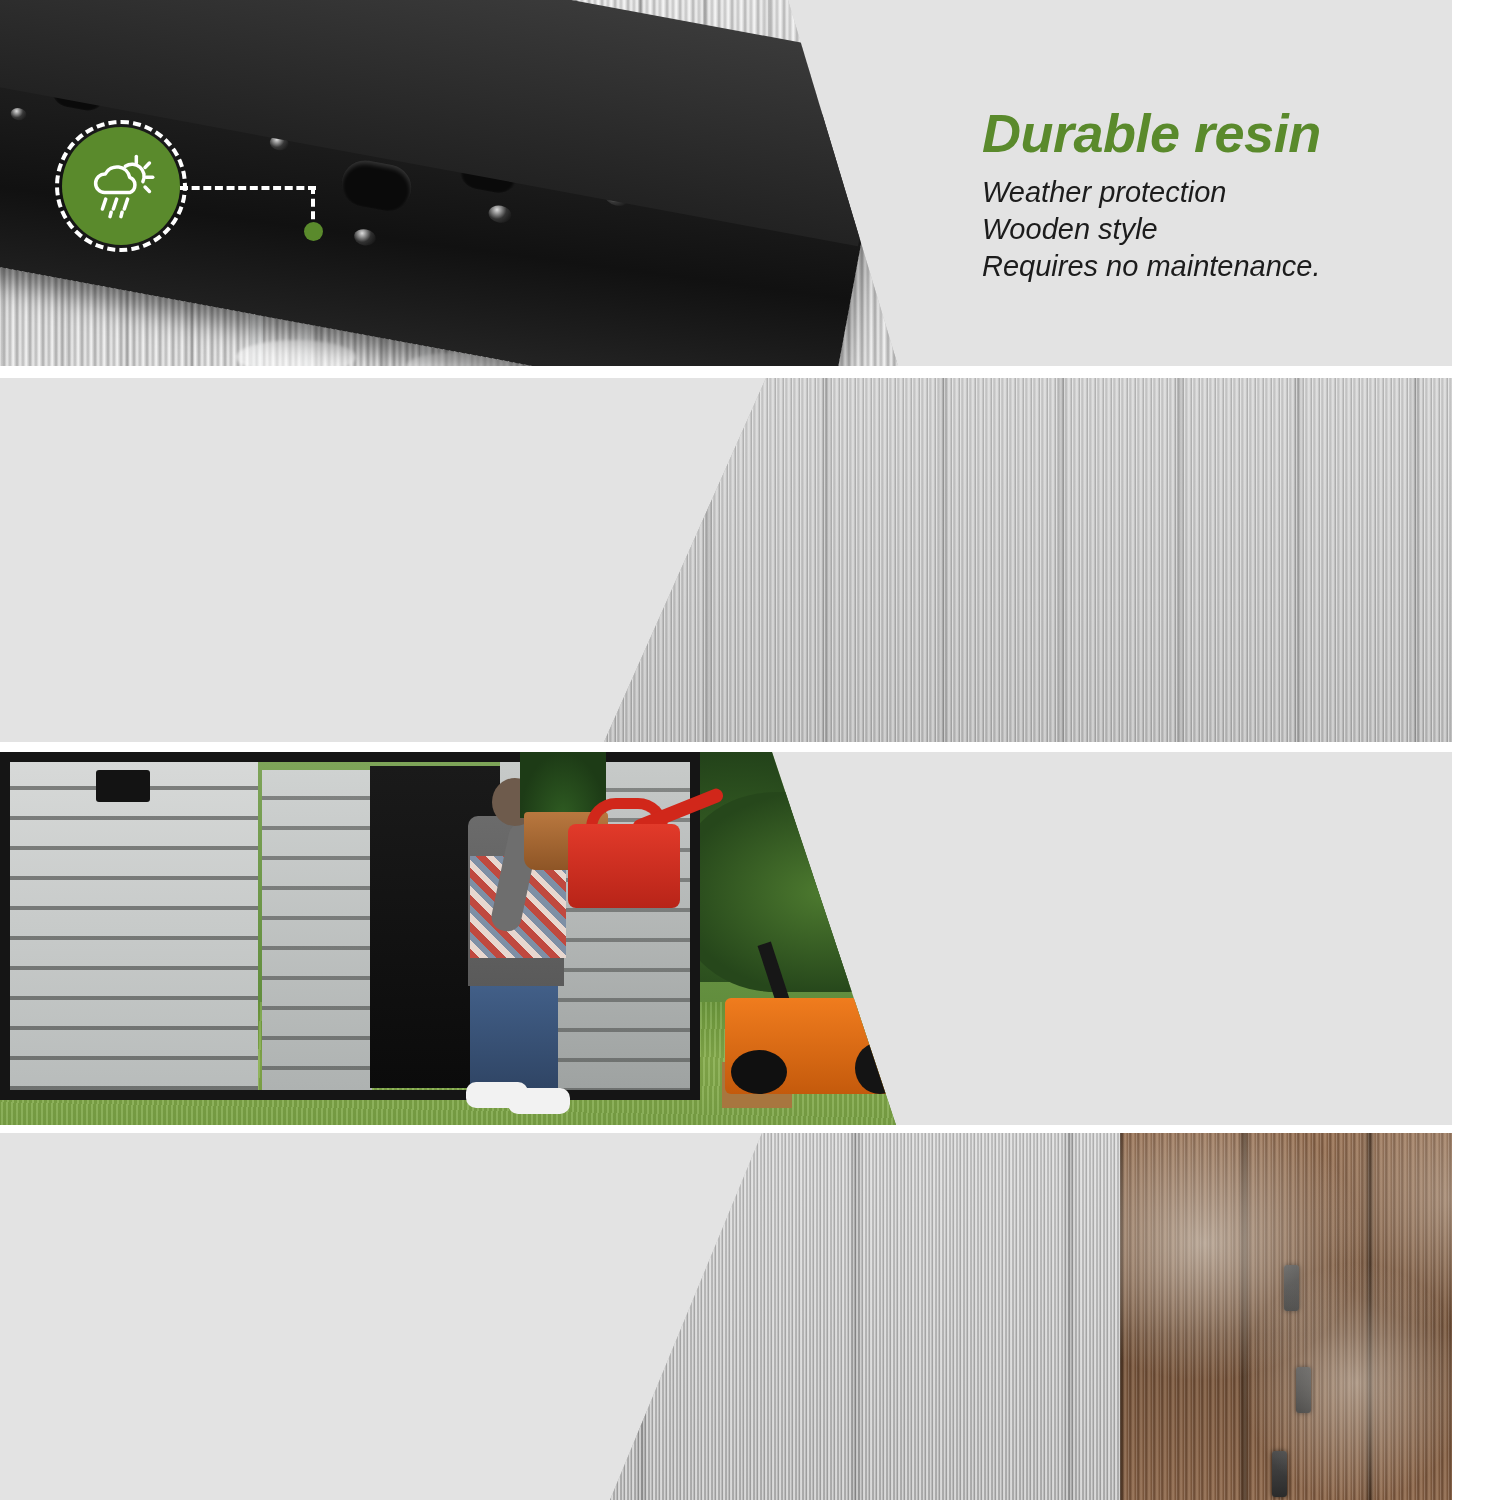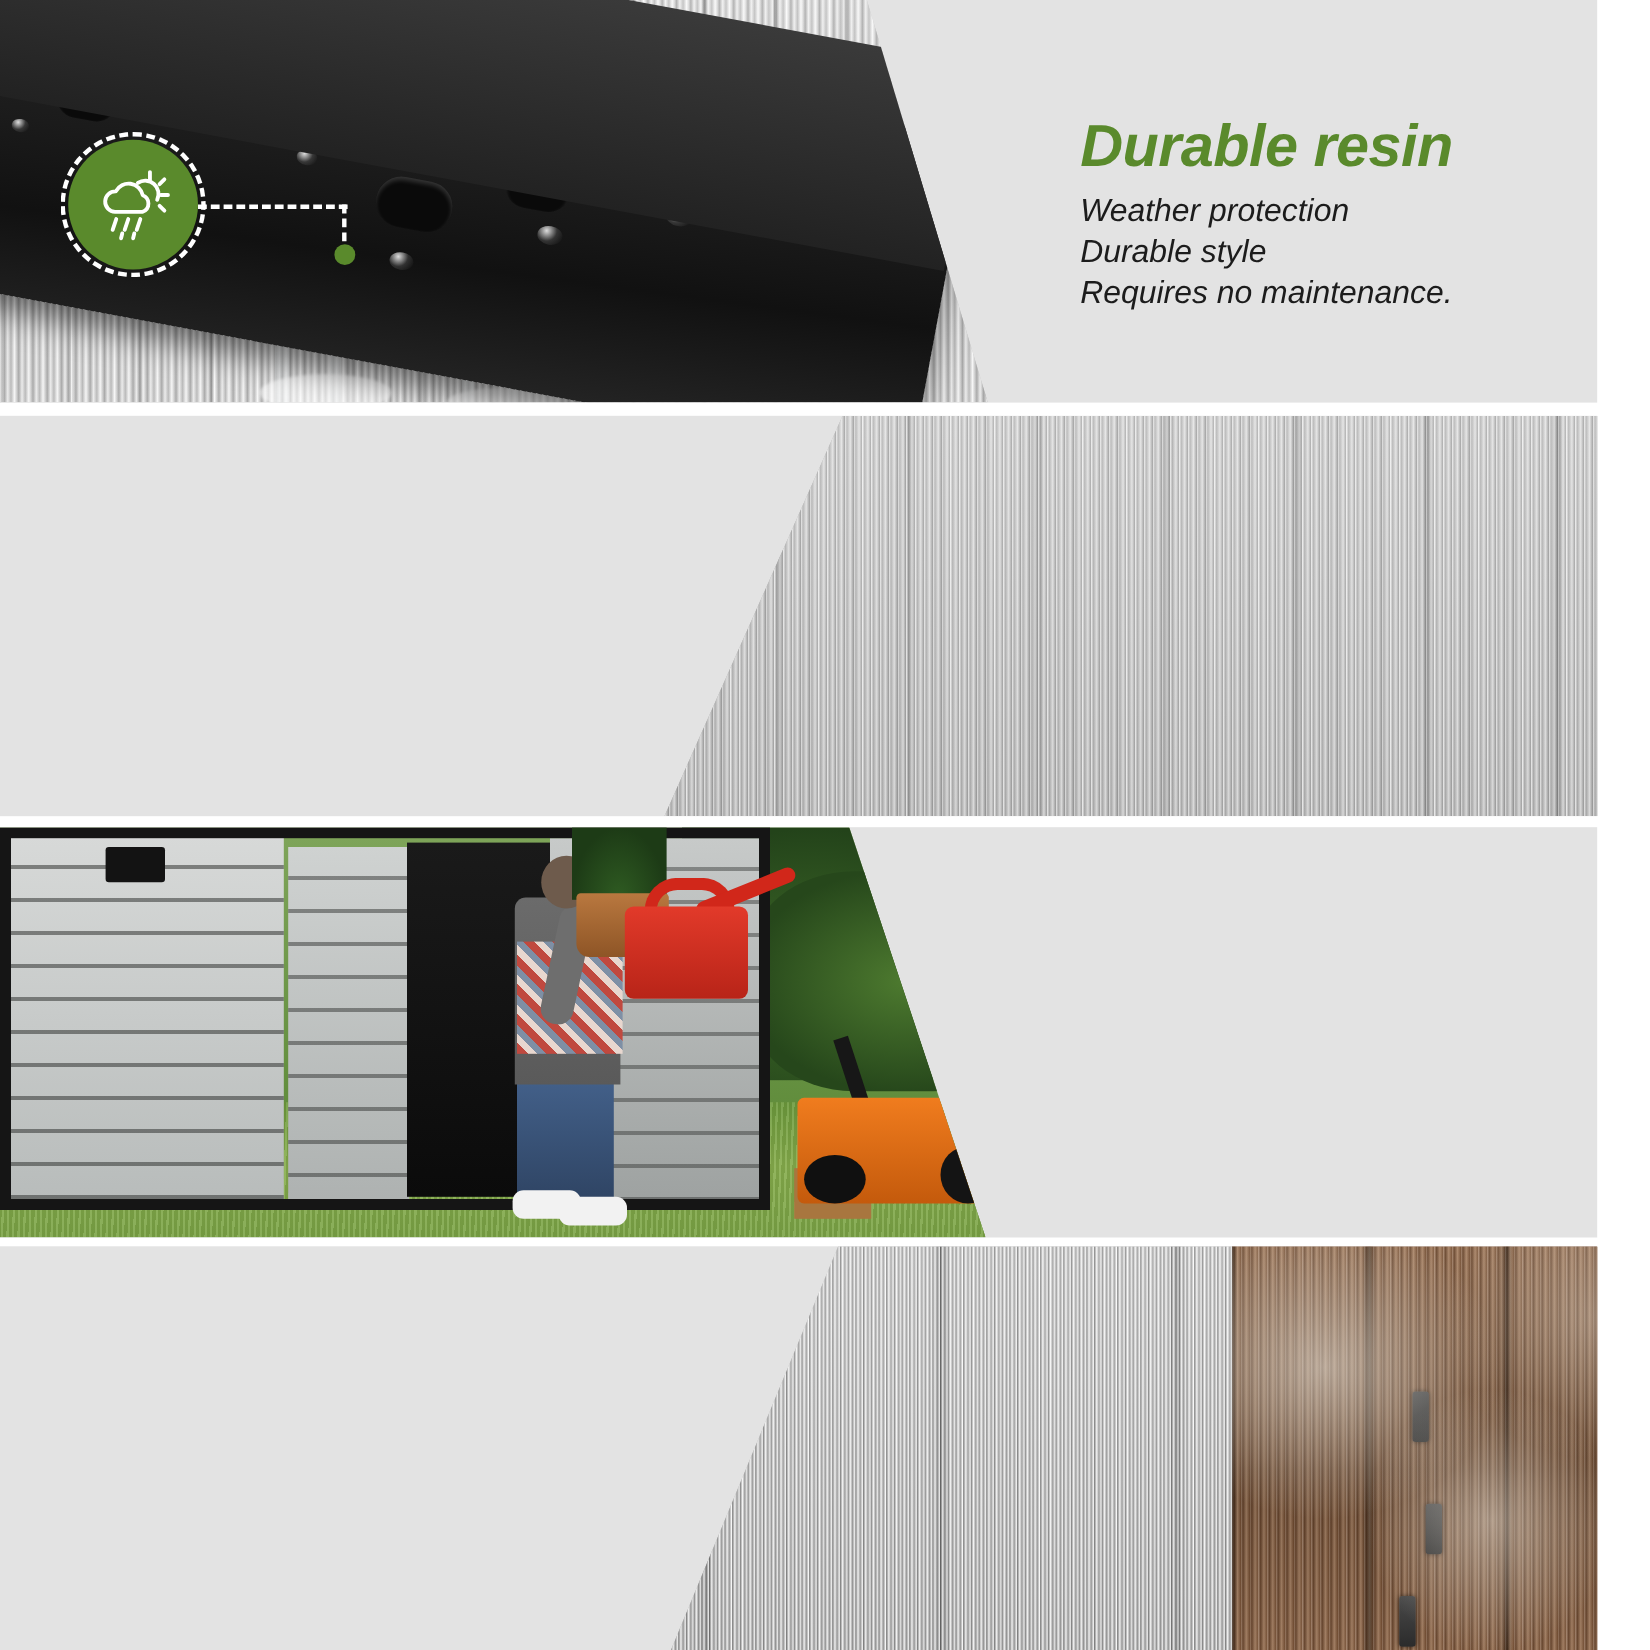--- a/index.html
+++ b/index.html
@@ -225,21 +225,21 @@
         <line x1="28" y1="44" x2="25" y2="53"></line>
         <line x1="38" y1="44" x2="35" y2="53"></line>
         <line x1="23" y1="56" x2="22" y2="60"></line>
         <line x1="33" y1="56" x2="32" y2="60"></line>
       </svg>
     </div>
 
     <div class="textblock" id="tb-1">
       <h2 class="head">Durable resin</h2>
       <p class="sub">Weather protection
-Durable style
+Wooden style
 Requires no maintenance.</p>
     </div>
   </section>
 
   <section class="panel" id="panel-2">
     <div class="photo" id="p2">
       <div class="photo-inner">
         <div class="p2wood"></div>
 
       </div>

